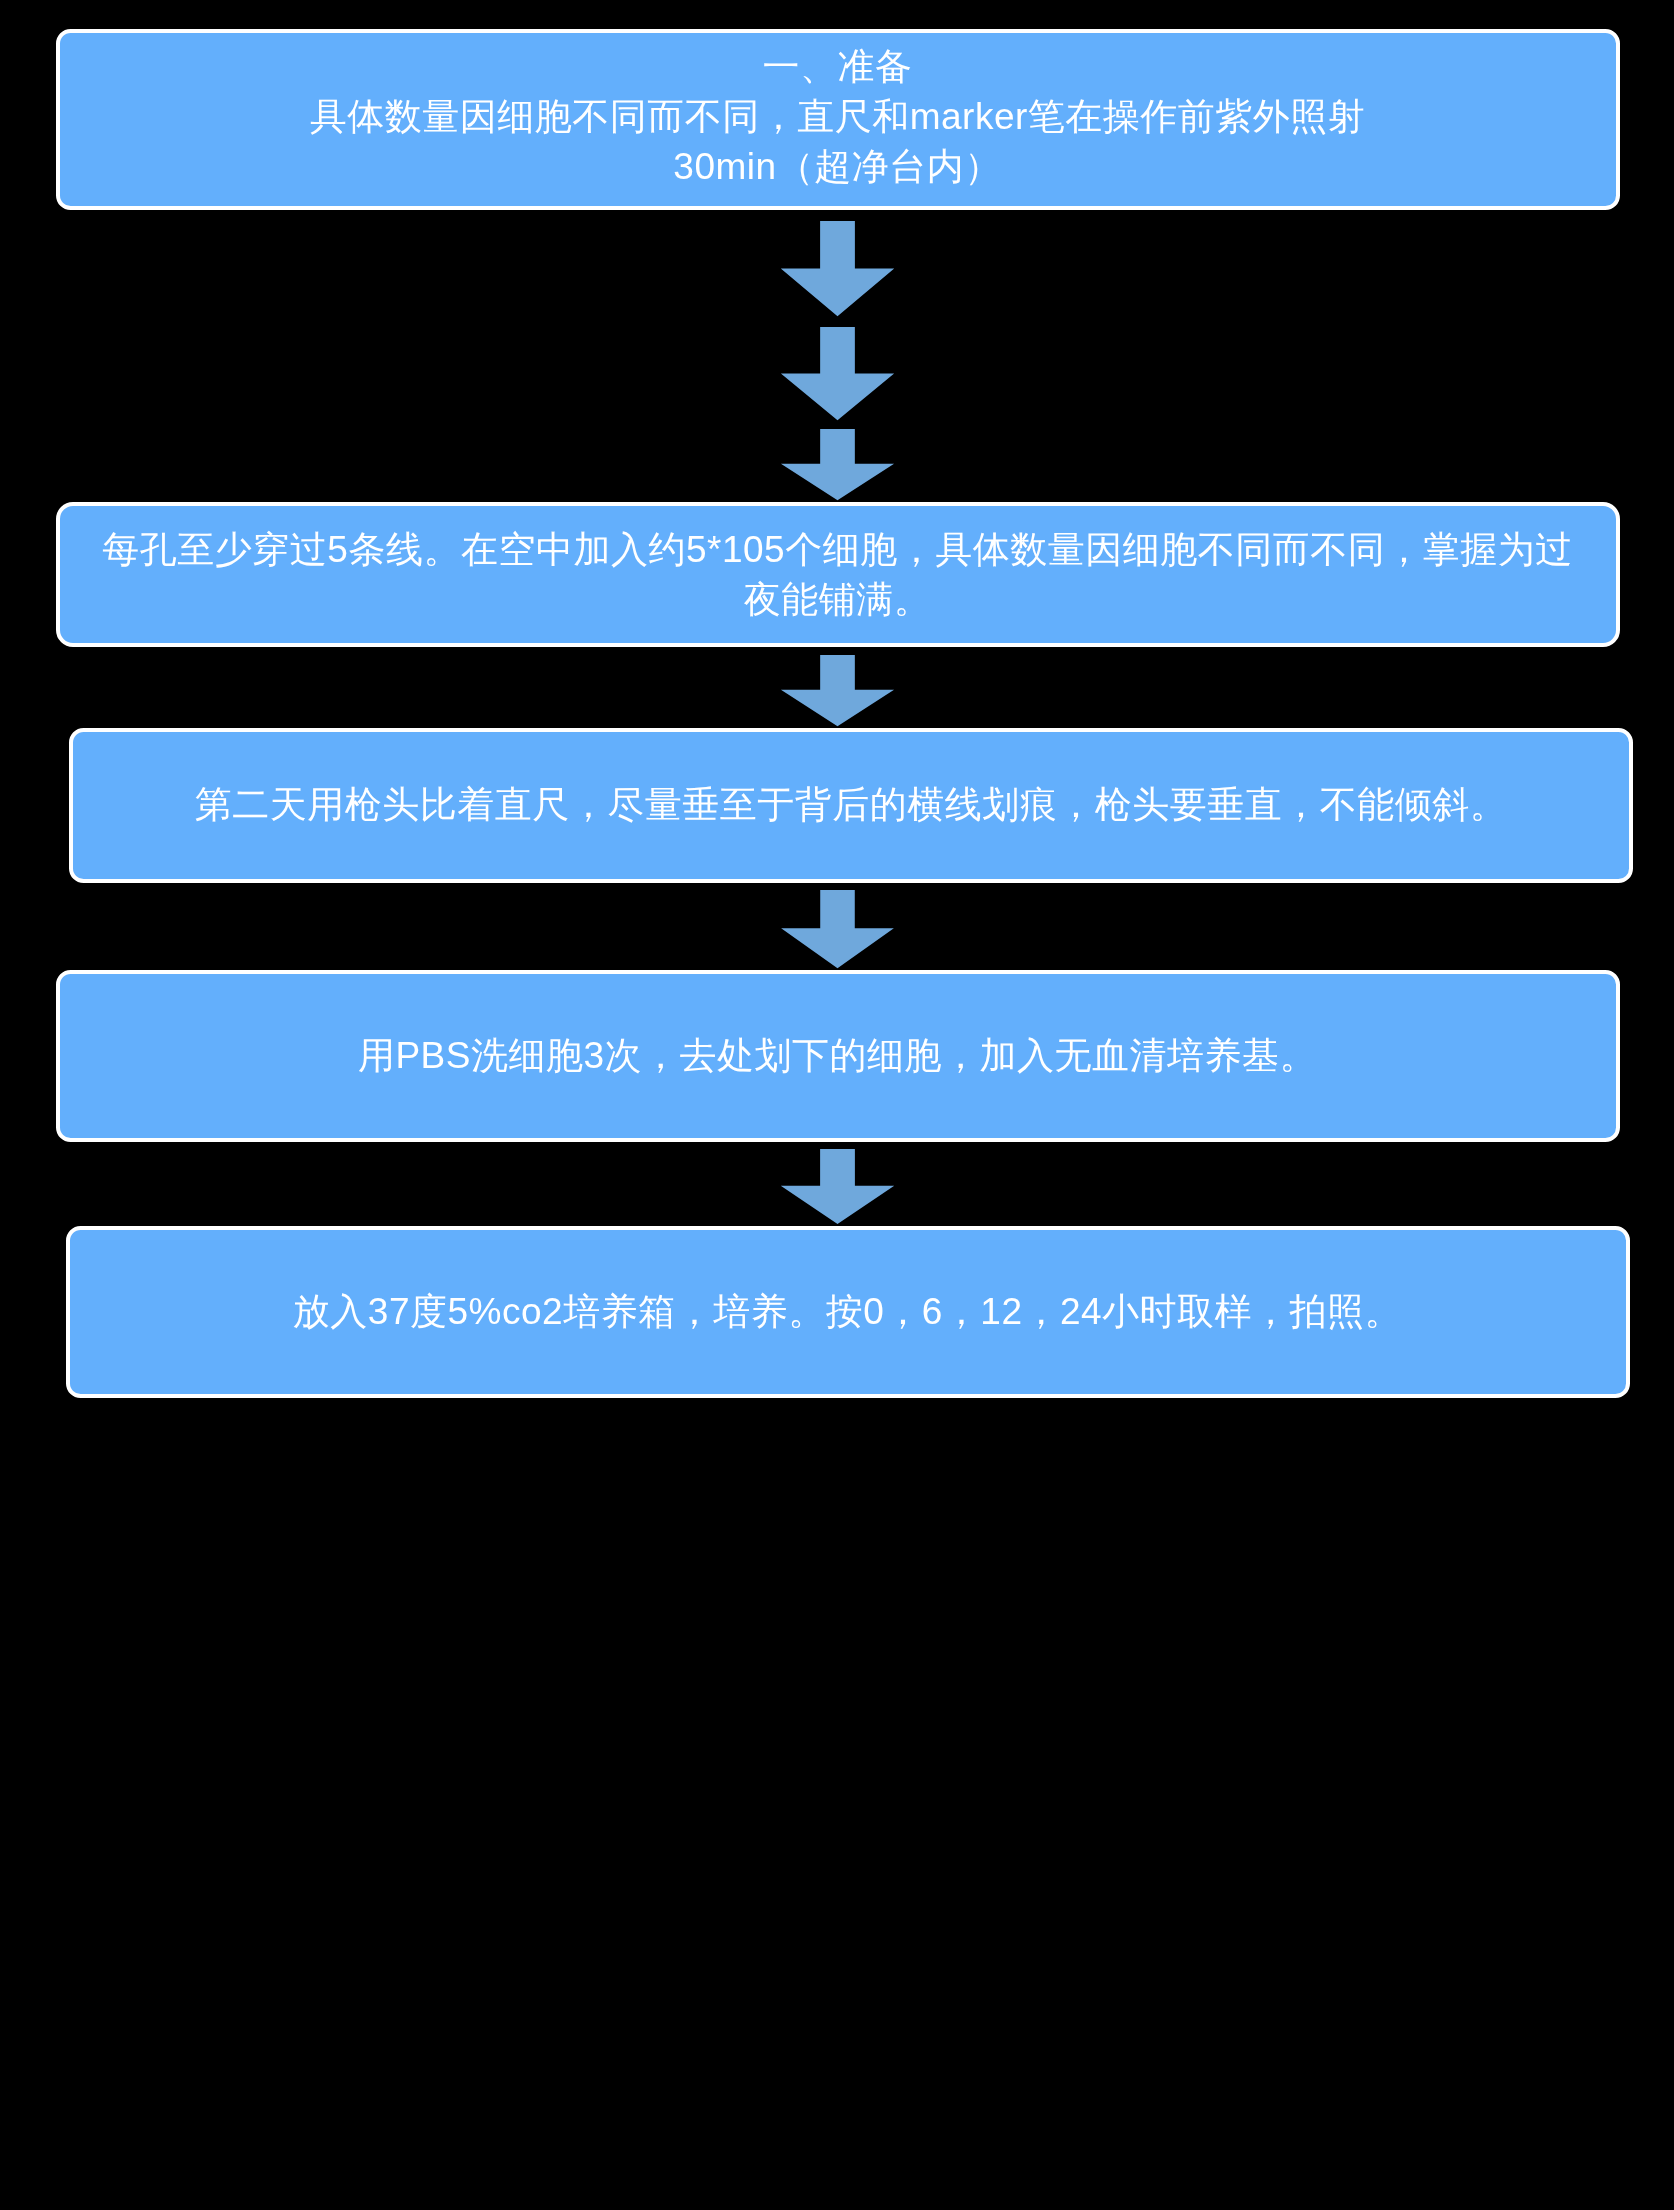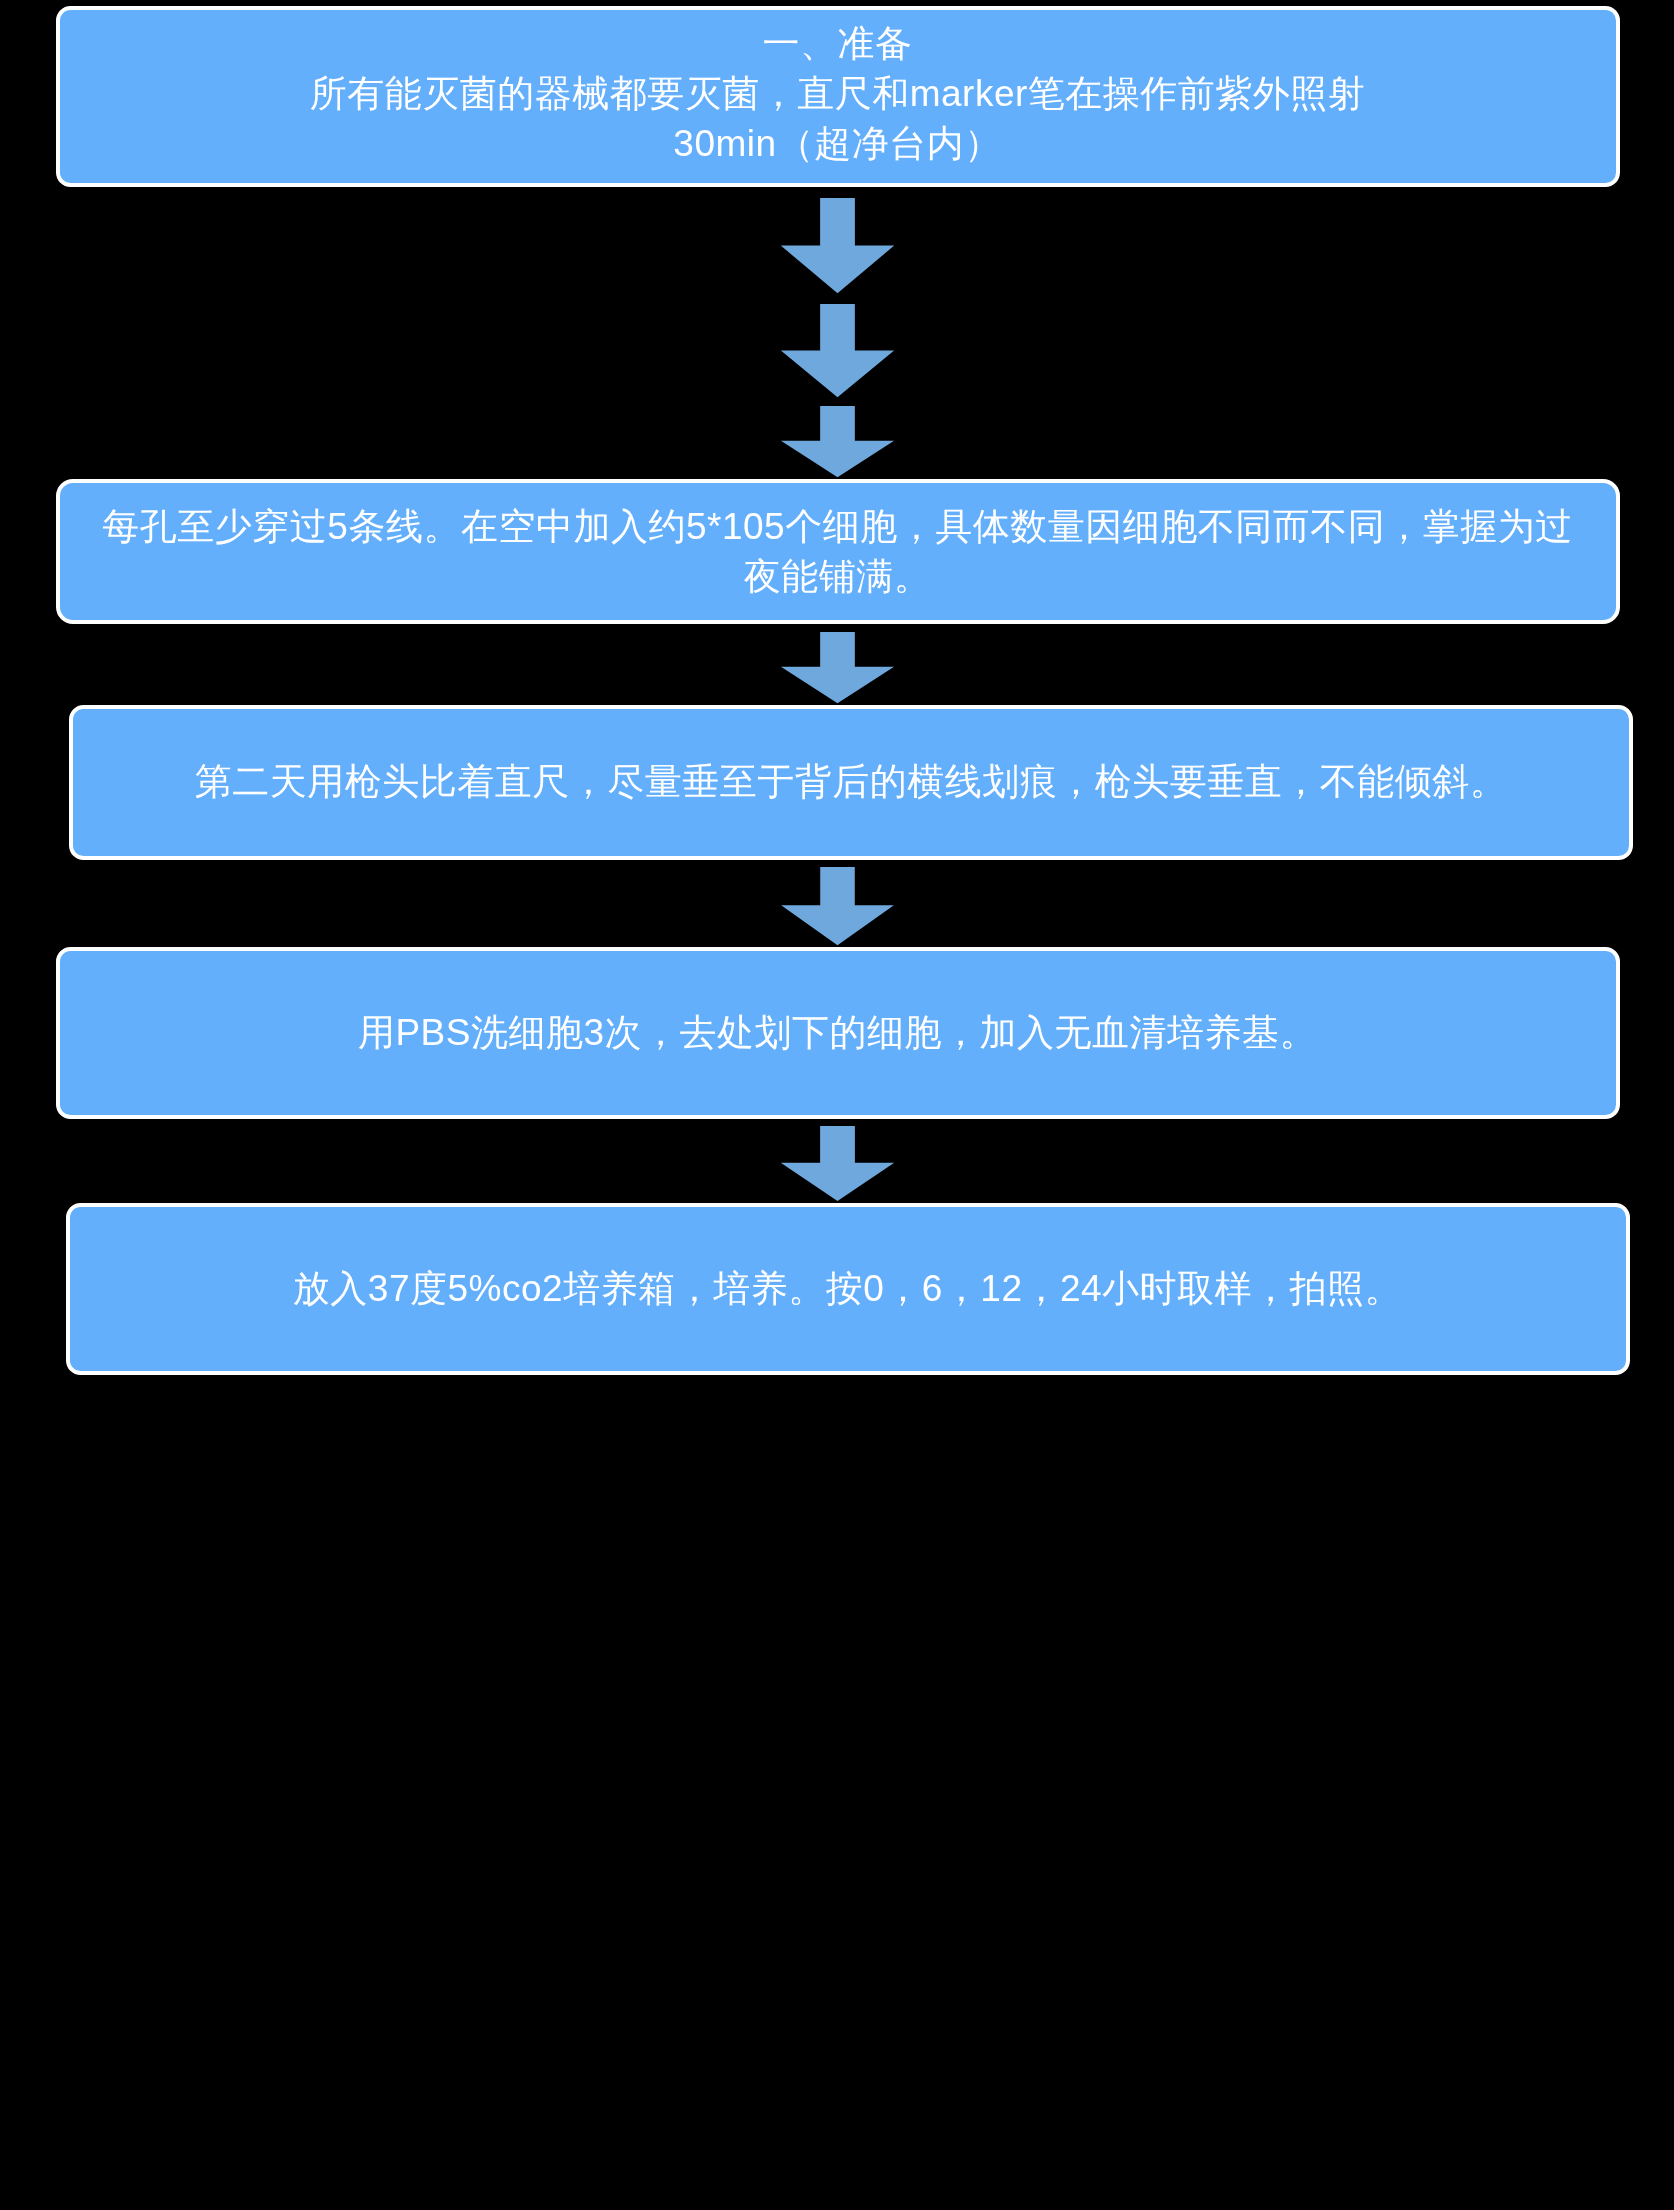--- a/index.html
+++ b/index.html
@@ -76,24 +76,24 @@
     align-items: flex-start;
   }
 
   .arrow svg { display: block; }
 </style>
 </head>
 <body>
 
 <div class="flow">
 
-  <div class="node node-wide node-prep" style="margin-top:6px;">
+  <div class="node node-wide node-prep" style="margin-top:29px;">
     <span class="node-text">
       <span>一、准备</span><br>
-      <span>所有能灭菌的器械都要灭菌，直尺和marker笔在操作前紫外照射</span><br>
+      <span>具体数量因细胞不同而不同，直尺和marker笔在操作前紫外照射</span><br>
       <span>30min（超净台内）</span>
     </span>
   </div>
 
   <div class="arrow" style="margin-top:11px;height:97px;">
     <svg width="119" height="97" viewBox="0 0 130 106">
       <polygon points="46,0 84,0 84,52 127,52 65,104 3,52 46,52" fill="#6FA8DC"></polygon>
     </svg>
   </div>
 

